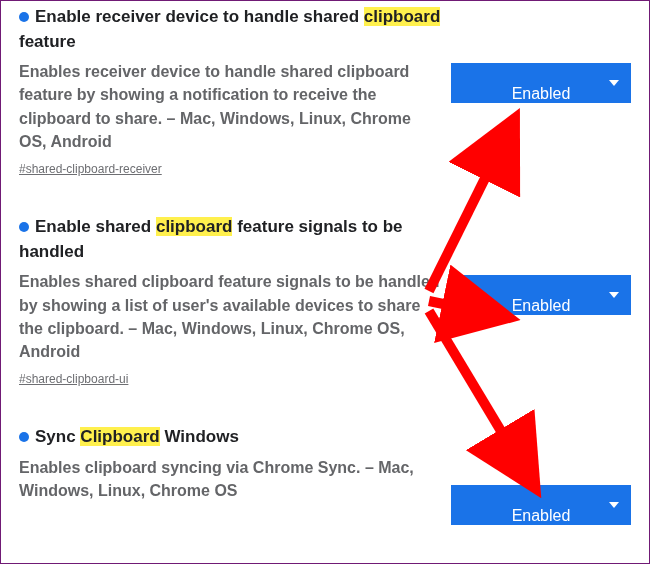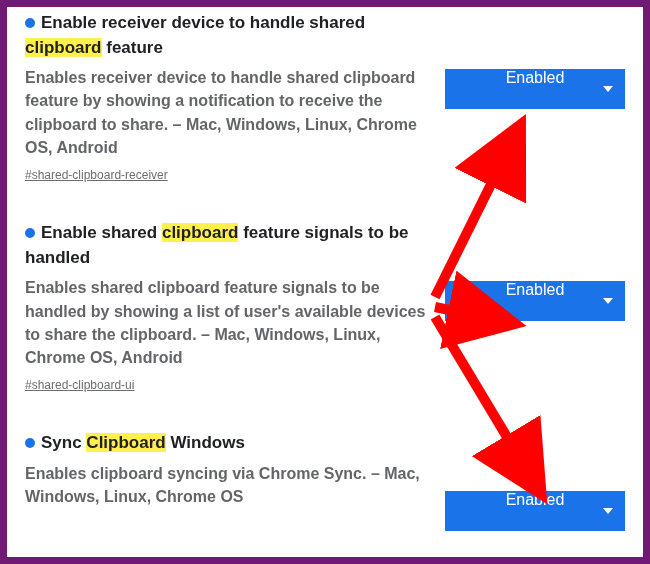--- a/index.html
+++ b/index.html
@@ -5,21 +5,21 @@
   * { box-sizing: border-box; }
   body {
     margin: 0;
     padding: 0;
     font-family: Arial, Helvetica, sans-serif;
     background: #fff;
   }
   .frame {
     width: 650px;
     height: 564px;
-    border: 7px solid #701a75;
+    border: 1px solid #701a75;
     padding: 4px 18px 8px 18px;
     position: relative;
   }
   .flag {
     display: flex;
     align-items: flex-start;
     margin-bottom: 38px;
   }
   .flag:last-child { margin-bottom: 0; }
   .flag-text {
@@ -69,21 +69,21 @@
   }
   .flag:first-child .flag-control { padding-top: 58px; }
   .flag:last-child .flag-control { padding-top: 36px; }
   .select {
     width: 180px;
     height: 40px;
     background: #1a73e8;
     color: #fff;
     font-size: 16px;
     display: flex;
-    align-items: flex-start;
+    align-items: flex-end;
     justify-content: center;
     position: relative;
     cursor: pointer;
   }
   .select .caret {
     position: absolute;
     right: 12px;
     top: 50%;
     transform: translateY(-50%);
     width: 0;

